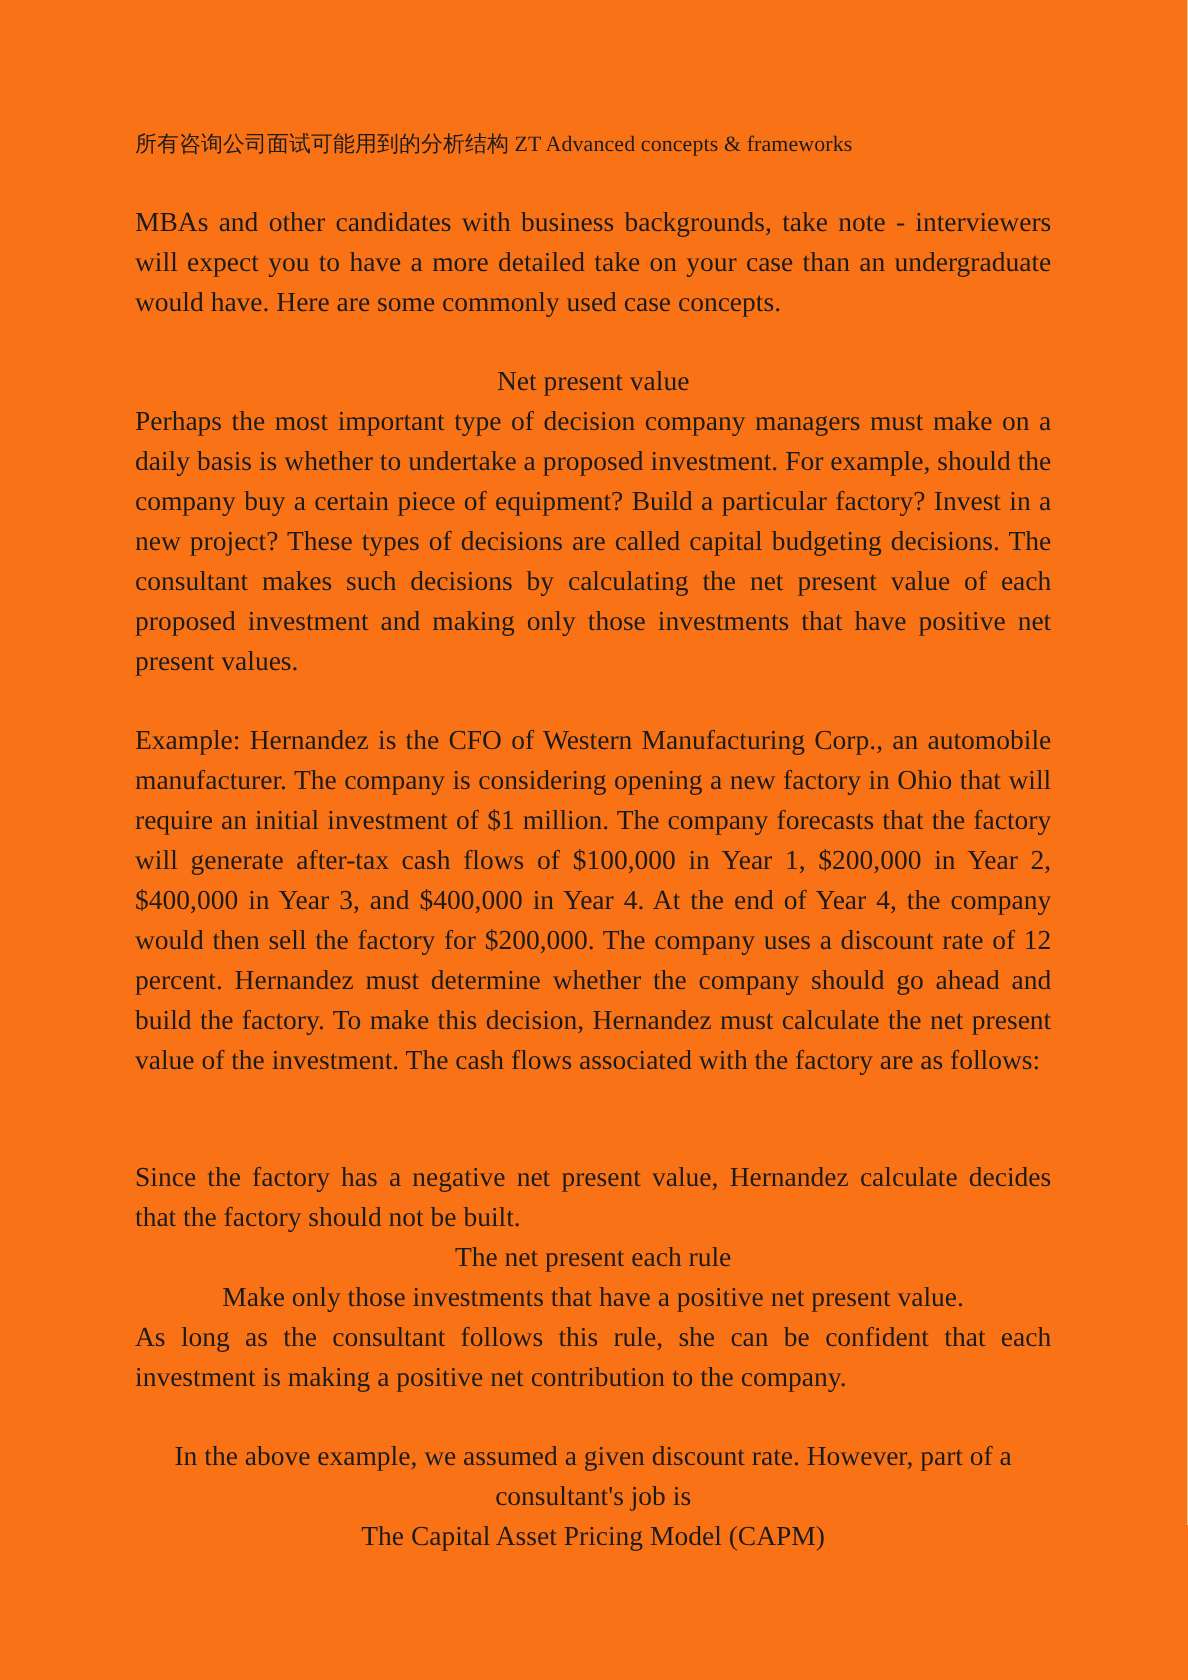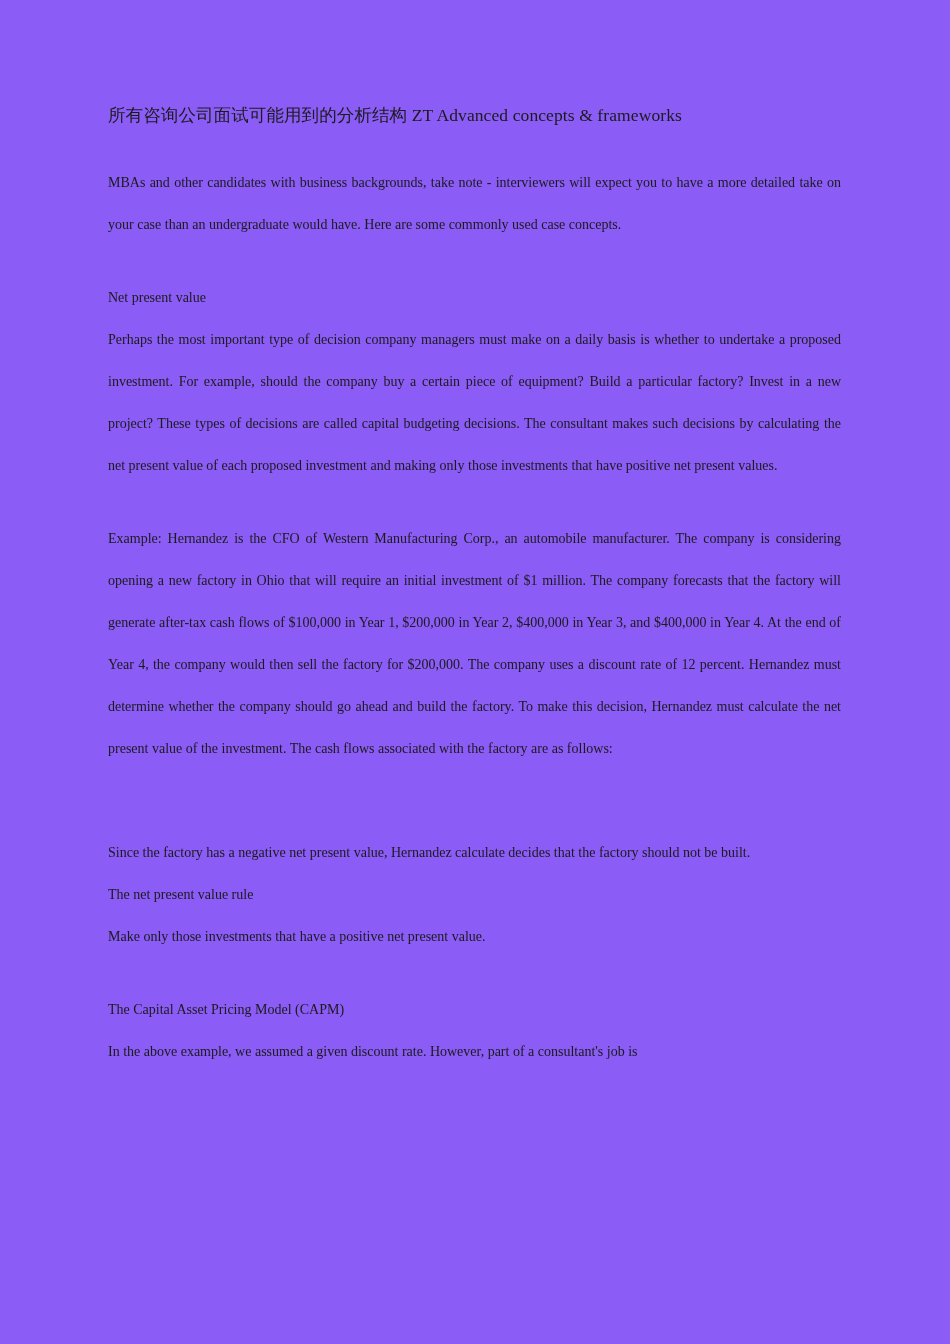--- a/index.html
+++ b/index.html
@@ -11,42 +11,42 @@
     width: 950px;
     height: 1344px;
     overflow: hidden;
     font-family: "Liberation Serif", "DejaVu Serif", serif;
     color: #1b1b1b;
   }
   .page {
     position: relative;
     width: 950px;
     height: 1344px;
-    background: #8b5cf6;
+    background: #f97316;
     box-sizing: border-box;
     padding: 100px 109px 0 108px;
   }
   .doc-title {
     font-size: 17.5px;
     line-height: 31px;
     text-align: left;
     margin: 0 0 0 0;
     letter-spacing: 0.1px;
   }
   .para {
-    font-size: 14px;
-    line-height: 42px;
+    font-size: 22px;
+    line-height: 32px;
     text-align: justify;
     text-justify: inter-word;
     margin: 0;
     -webkit-hyphens: none;
     hyphens: none;
   }
   .para.flush {
-    text-align: left;
+    text-align: center;
   }
   .blank {
     height: 31px;
     line-height: 31px;
     font-size: 18.6px;
   }
 </style>
 </head>
 <body>
 
@@ -68,25 +68,26 @@
 
   <p class="para">Example: Hernandez is the CFO of Western Manufacturing Corp., an automobile manufacturer. The company is considering opening a new factory in Ohio that will require an initial investment of $1 million. The company forecasts that the factory will generate after-tax cash flows of $100,000 in Year 1, $200,000 in Year 2, $400,000 in Year 3, and $400,000 in Year 4. At the end of Year 4, the company would then sell the factory for $200,000. The company uses a discount rate of 12 percent. Hernandez must determine whether the company should go ahead and build the factory. To make this decision, Hernandez must calculate the net present value of the investment. The cash flows associated with the factory are as follows:</p>
 
   <div class="blank">&nbsp;</div>
 
 
   <div class="blank">&nbsp;</div>
 
   <p class="para">Since the factory has a negative net present value, Hernandez calculate decides that the factory should not be built.</p>
 
-  <p class="para flush">The net present value rule</p>
+  <p class="para flush">The net present each rule</p>
 
 
   <p class="para flush">Make only those investments that have a positive net present value.</p>
 
+  <p class="para">As long as the consultant follows this rule, she can be confident that each investment is making a positive net contribution to the company.</p>
 
   <div class="blank">&nbsp;</div>
 
+  <p class="para flush">In the above example, we assumed a given discount rate. However, part of a consultant's job is</p>
+
   <p class="para flush">The Capital Asset Pricing Model (CAPM)</p>
-
-  <p class="para flush">In the above example, we assumed a given discount rate. However, part of a consultant's job is</p>
 
 </div>
 
 </body></html>

